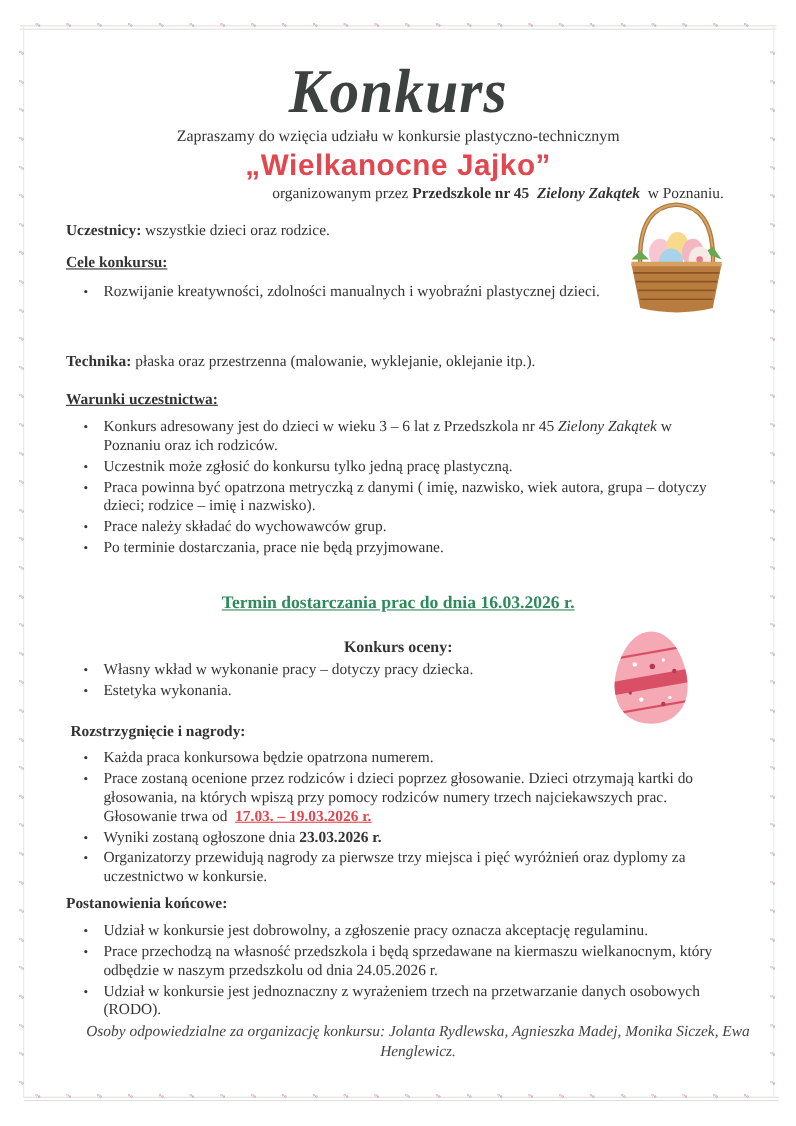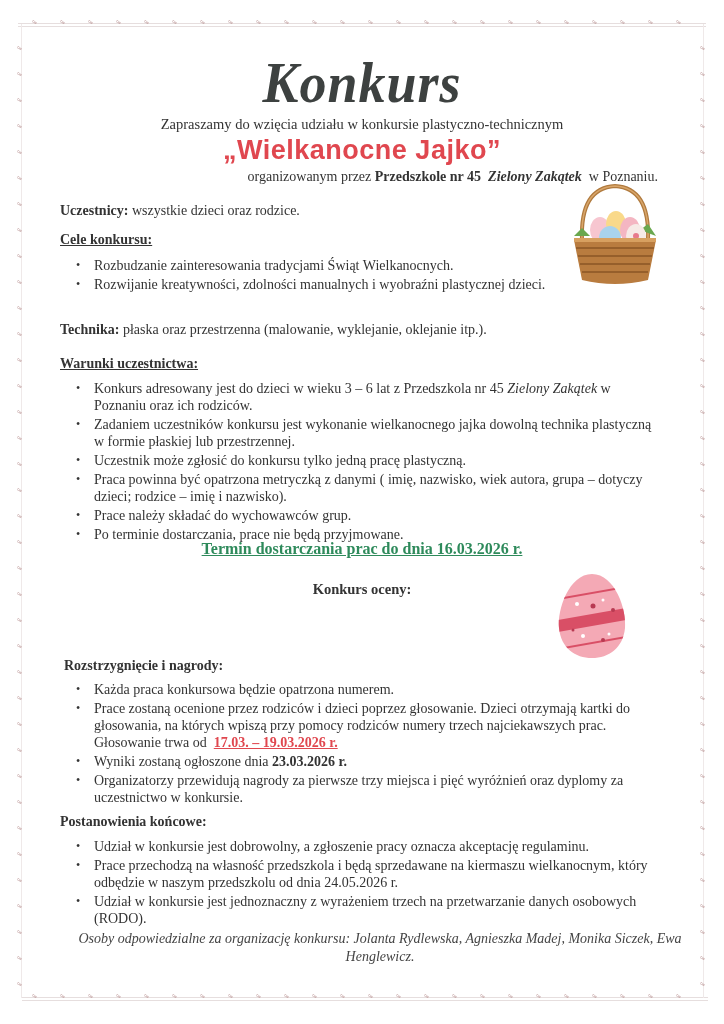--- a/index.html
+++ b/index.html
@@ -203,47 +203,47 @@
     <path d="M14 60 H96" stroke="#d7a060" stroke-width="4"></path>
   </svg>
 
   <div class="txt" style="left:60px; top:202px;">
     <span class="hd">Uczestnicy:</span>
     <span>wszystkie dzieci oraz rodzice.</span>
   </div>
 
   <div class="txt hd" style="left:60px; top:231px;text-decoration:underline;">Cele konkursu:</div>
   <ul class="bul" style="left:72px; top:257px; width:520px;">
-    <li>Rozbudzanie zainteresowania tradycjami Świąt Wielkanocnych.</li>
     <li>Rozwijanie kreatywności, zdolności manualnych i wyobraźni plastycznej dzieci.</li>
   </ul>
 
   <div class="txt" style="left:60px; top:321px;">
     <span class="hd">Technika:</span>
     <span>płaska oraz przestrzenna (malowanie, wyklejanie, oklejanie itp.).</span>
   </div>
 
   <div class="txt hd" style="left:60px; top:355px;text-decoration:underline;">Warunki uczestnictwa:</div>
   <ul class="bul" style="left:72px; top:380px; width:590px;">
     <li>
       <span>Konkurs adresowany jest do dzieci w wieku 3 – 6 lat z Przedszkola nr 45</span>
       <i>Zielony Zakątek</i>
       <span>w Poznaniu oraz ich rodziców.</span>
     </li>
-    <li>Zadaniem uczestników konkursu jest wykonanie wielkanocnego jajka dowolną technika plastyczną w formie płaskiej lub przestrzennej.</li>
     <li>Uczestnik może zgłosić do konkursu tylko jedną pracę plastyczną.</li>
     <li>Praca powinna być opatrzona metryczką  z danymi ( imię, nazwisko, wiek autora, grupa – dotyczy dzieci; rodzice – imię i nazwisko).</li>
     <li>Prace należy składać do wychowawców grup.</li>
     <li>Po terminie dostarczania, prace nie będą przyjmowane.</li>
   </ul>
 
   <div class="deadline">Termin dostarczania prac do dnia 16.03.2026 r.</div>
 
   <div class="criteria-hd">Konkurs oceny:</div>
   <ul class="bul" style="left:72px; top:601px; width:460px;">
+    <li>Własny wkład w wykonanie pracy – dotyczy pracy dziecka.</li>
+    <li>Estetyka wykonania.</li>
   </ul>
 
   <svg class="egg" viewBox="0 0 78 90">
     <defs>
       <clipPath id="eggclip">
           <path d="M39 4 C62 4 74 40 72 58 C70 78 56 88 39 88 C22 88 8 78 6 58 C4 40 16 4 39 4 Z"></path>
         </clipPath>
     </defs>
     <path d="M39 4 C62 4 74 40 72 58 C70 78 56 88 39 88 C22 88 8 78 6 58 C4 40 16 4 39 4 Z" fill="#f4a9b5"></path>
     <g clip-path="url(#eggclip)">

